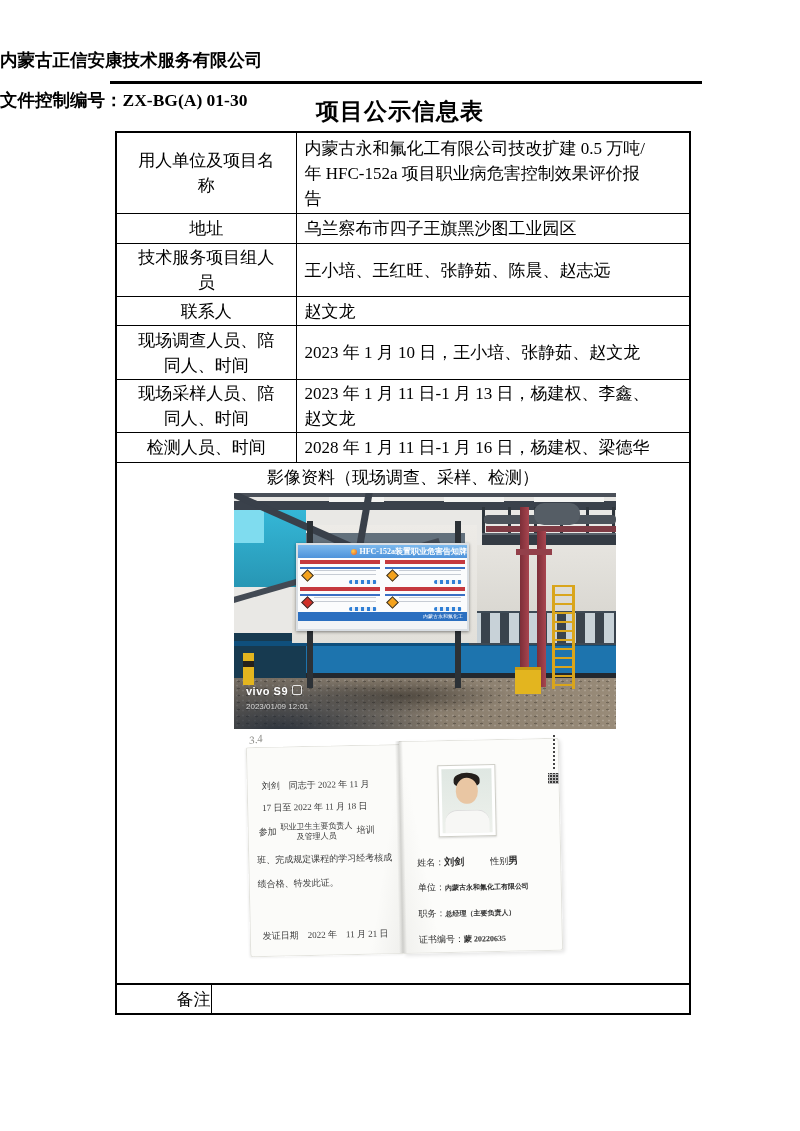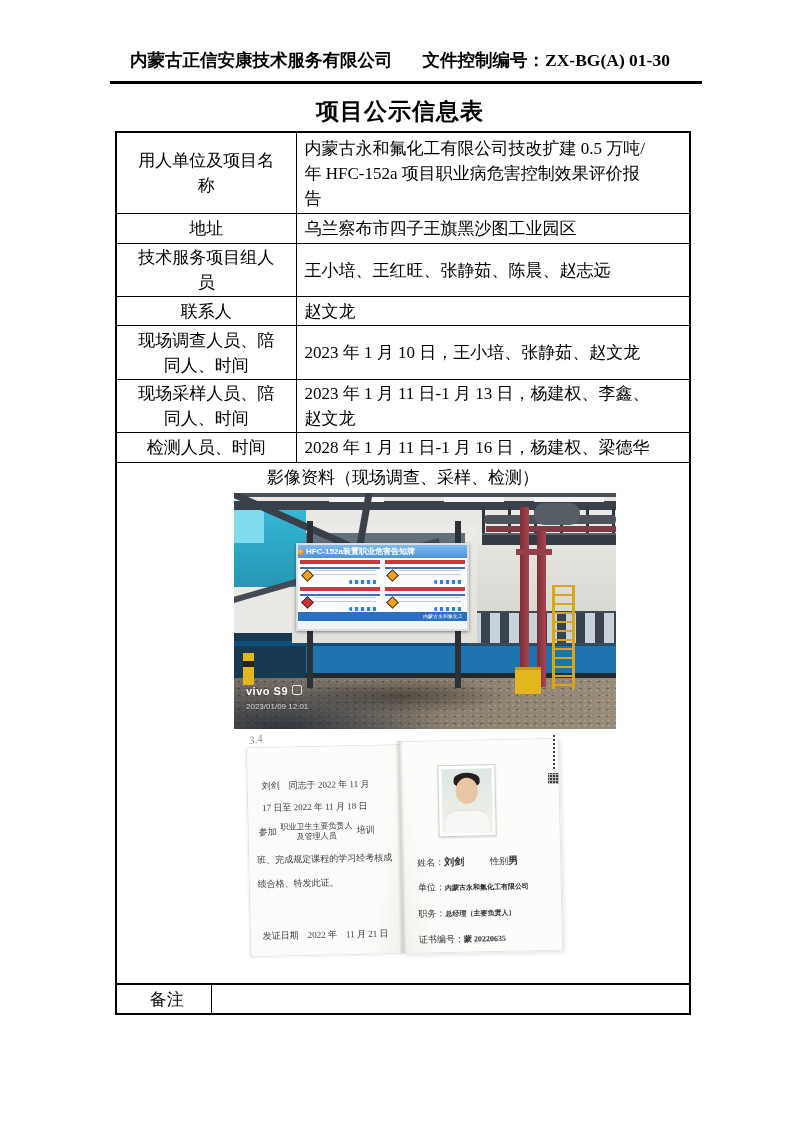--- a/index.html
+++ b/index.html
@@ -1,36 +1,36 @@
 <!DOCTYPE html>
 <html><head>
 <meta charset="utf-8">
 <style>
   html,body{margin:0;padding:0;background:#ffffff;}
   .page{position:relative;width:800px;height:1131px;background:#ffffff;overflow:hidden;
         font-family:"Liberation Serif","DejaVu Serif",serif;color:#000;}
 
   
   .doc-header{position:absolute;top:48px;left:0;width:800px;display:flex;
-              justify-content:center;gap:30px;font-size:17.5px;font-weight:bold;white-space:nowrap;}
+              justify-content:center;gap:16px;font-size:17.5px;font-weight:bold;white-space:nowrap;flex-direction:column;}
   .head-rule{position:absolute;top:81px;left:110px;width:592px;height:3px;background:#000;}
   .doc-title{position:absolute;top:96px;left:0;width:800px;text-align:center;
              font-size:23px;font-weight:bold;letter-spacing:1px;}
 
   
   .table-wrap{position:absolute;top:131px;left:115px;width:576px;}
   table{border-collapse:collapse;table-layout:fixed;width:576px;font-size:17px;}
   .doc-table, .remark-table{border:2.5px solid #000;}
   td{border:1.5px solid #000;line-height:25px;vertical-align:middle;}
   .cell-label{text-align:center;padding:1px 19px;}
   .cell-value{text-align:left;padding:1px 30px 1px 8px;}
   .cell-value.wide-pad{padding-right:44px;}
   .remark-table{margin-top:-2px;}
   .remark-table td{height:28px;}
-  .remark-label{text-align:center;padding:0 0 0 6px;}
+  .remark-label{text-align:right;padding:0 0 0 6px;}
   .remark-value{padding:0 6px;}
 
   
   .media-cell{padding:0;vertical-align:top;height:520px;}
   .media-caption{text-align:center;line-height:25px;margin-top:2px;font-size:17px;font-family:Liberation Serif, serif;}
 
   
   .photo-site{position:relative;margin:3px 0 0 117px;width:382px;height:236px;overflow:hidden;background:#e9e8e5;}
   .backdrop{position:absolute;inset:0;background-color:#e9e8e5;background-repeat:no-repeat;
     background-image:
@@ -103,22 +103,22 @@
      background:repeating-linear-gradient(#d9a51c 0 2px,transparent 2px 9px);}
   .guard-yellow{position:absolute;left:281px;top:174px;width:26px;height:24px;background:#e3b51f;border-top:3px solid #c79a12;}
   .bollard{position:absolute;left:9px;top:160px;width:11px;height:32px;
      background:linear-gradient(#e3b51f 0 8px,#26221c 8px 14px,#e3b51f 14px);}
   .post-left{position:absolute;left:73px;top:28px;width:6px;height:167px;background:#2c3136;}
   .post-right{position:absolute;left:221px;top:28px;width:6px;height:167px;background:#2c3136;}
 
   .sign{position:absolute;left:62px;top:50px;width:173px;height:88px;background:#f2f4f6;
         border:2px solid #d9dee3;box-shadow:0 1px 3px rgba(0,0,0,.45);box-sizing:border-box;}
   .sign-head{height:13px;line-height:13px;background:linear-gradient(#7cb9ee,#4e93da);color:#fff;
-        font-size:8px;font-weight:bold;text-align:left;white-space:nowrap;overflow:hidden;
-        font-family:Liberation Sans, sans-serif;}
+        font-size:8px;font-weight:bold;text-align:right;white-space:nowrap;overflow:hidden;
+        font-family:Liberation Serif, serif;}
   .sign-logo{display:inline-block;width:6px;height:6px;border-radius:50%;
         background:radial-gradient(circle at 35% 35%,#ffd24a,#e2542c);vertical-align:middle;margin-right:2px;}
   .sign-body{position:relative;height:54px;background:#fbfcfd;}
   .quad{position:absolute;width:80px;height:25px;}
   .q-tl{left:2px;top:2px;} .q-tr{left:87px;top:2px;} .q-bl{left:2px;top:29px;} .q-br{left:87px;top:29px;}
   .qbar{height:4px;background:#c5393f;}
   .qmid{height:2px;background:#3a6fc4;margin-top:3px;}
   .qlines{position:absolute;left:14px;top:10px;width:62px;height:8px;
         background:repeating-linear-gradient(#c7ccd4 0 1px,transparent 1px 4px);}
   .qicon{position:absolute;left:3px;top:11px;width:7px;height:7px;transform:rotate(45deg);

